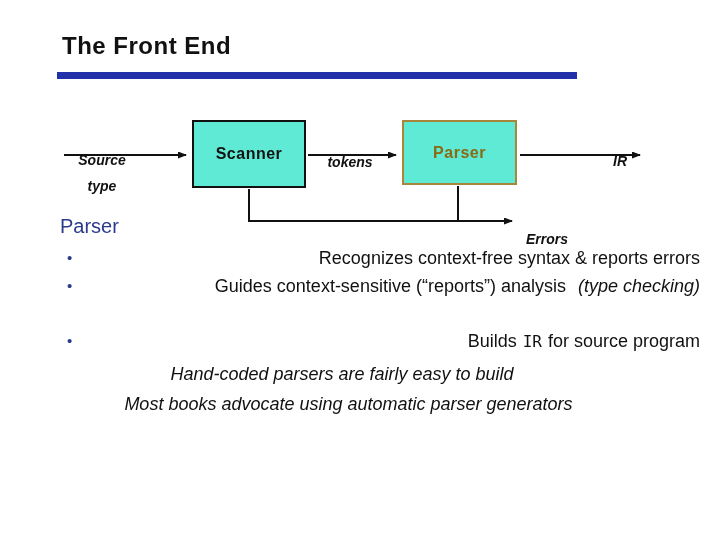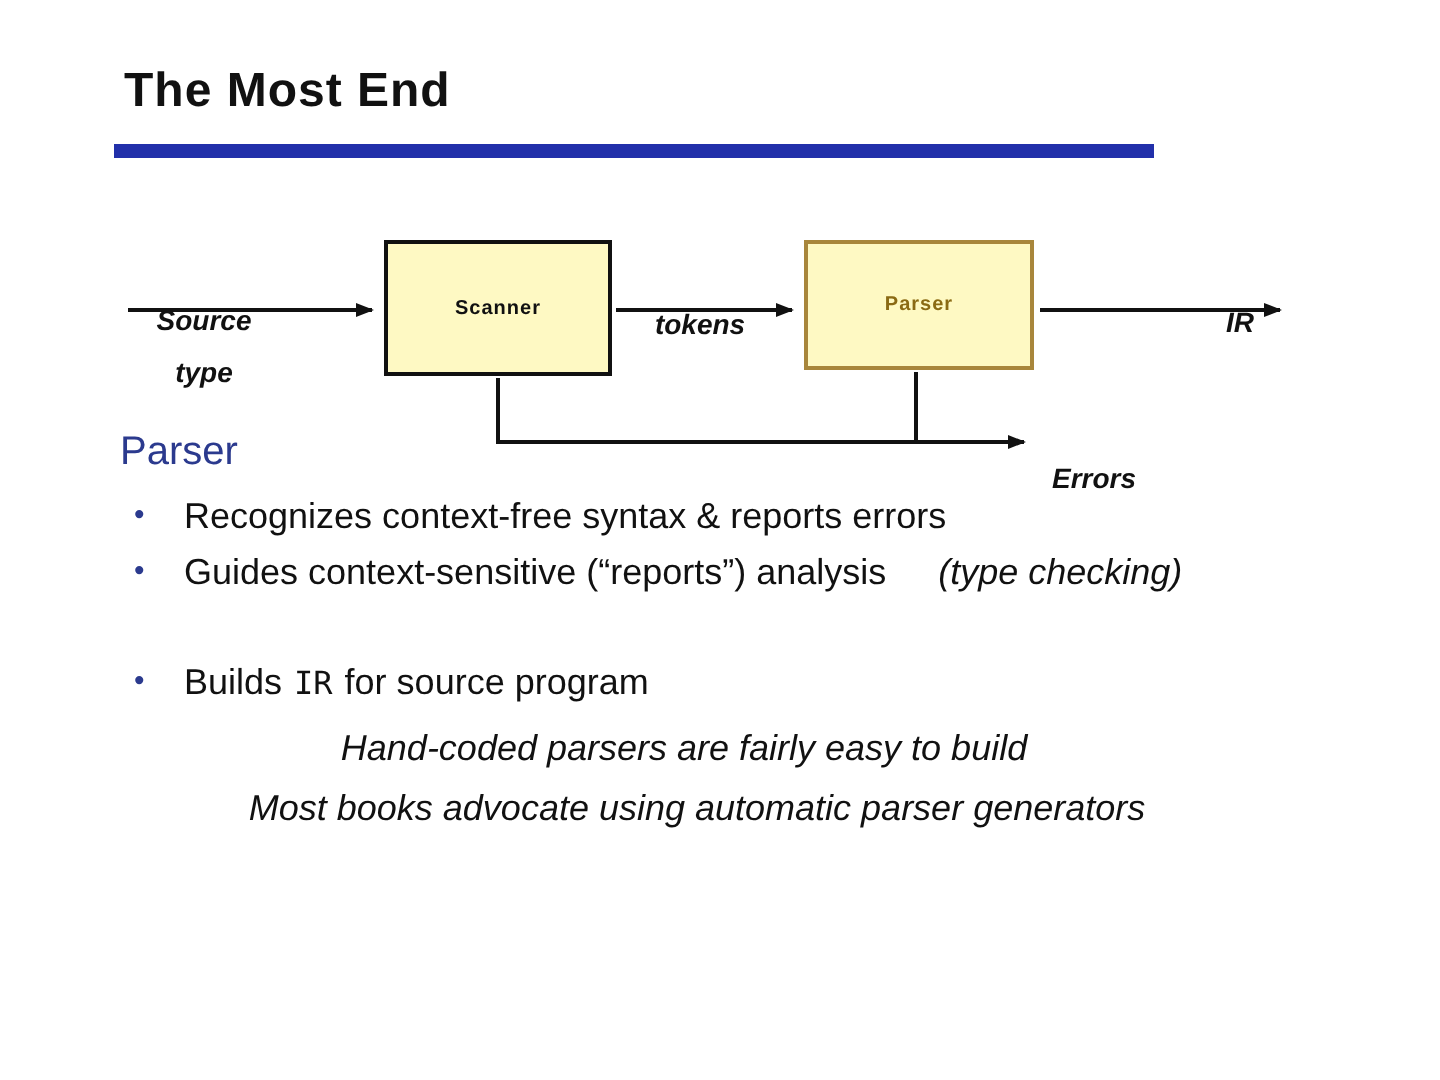--- a/index.html
+++ b/index.html
@@ -33,22 +33,22 @@
     position: absolute; left: 0; top: 0;
     width: 720px; height: 540px;
     pointer-events: none;
   }
   svg.connectors line, svg.connectors polyline {
     stroke: var(--ink); stroke-width: 2; fill: none;
   }
   .box {
     position: absolute;
     display: flex; align-items: center; justify-content: center;
-    background: #fef9c3;
-    font-weight: bold; font-size: 10px; letter-spacing: 0.5px;
+    background: #5eead4;
+    font-weight: bold; font-size: 16px; letter-spacing: 0.5px;
   }
   .box.scanner {
     left: 192px; top: 120px; width: 114px; height: 68px;
     border: 2px solid var(--ink); color: var(--ink);
   }
   .box.parser {
     left: 402px; top: 120px; width: 115px; height: 65px;
     border: 2px solid var(--parser-border); color: var(--parser-text);
   }
   .dlabel {
@@ -63,40 +63,40 @@
   .bullet {
     position: absolute; left: 60px; width: 640px;
     display: flex; align-items: flex-start;
     font-size: 18px; line-height: 22px; color: var(--ink);
   }
   .dot {
     flex: 0 0 32px; padding-left: 7px;
     font-size: 15px; line-height: 22px;
     color: var(--heading);
   }
-  .btext { flex: 1; }
-  .note { font-style: italic; margin-left: 26px; }
+  .btext { flex: 1; text-align: right; }
+  .note { font-style: italic; margin-left: 12px; }
   .ir-term { font-family: "DejaVu Sans Mono", monospace; font-size: 16px; margin: 0 6px; }
   .subbullet {
     position: absolute; left: 88px; width: 560px;
     font-size: 15.5px; line-height: 20px; color: var(--ink);
   }
   .subbullet .arrow { color: var(--heading); margin-right: 9px; }
   .closing {
     position: absolute; left: 0; width: 684px;
     text-align: center; font-style: italic;
     font-size: 18px; color: var(--ink);
   }
 </style>
 </head>
 <body>
 
 <div class="slide">
 
-  <div class="title">The Most End</div>
+  <div class="title">The Front End</div>
   <div class="title-rule"></div>
 
   <svg class="connectors" viewBox="0 0 720 540">
     <defs>
       <marker id="arw" markerWidth="9" markerHeight="8" refX="8" refY="3.5" orient="auto" markerUnits="userSpaceOnUse">
         <path d="M0,0 L9,3.5 L0,7 Z" fill="#111111"></path>
       </marker>
     </defs>
     <line x1="64" y1="155" x2="186" y2="155" marker-end="url(#arw)"></line>
     <line x1="308" y1="155" x2="396" y2="155" marker-end="url(#arw)"></line>

